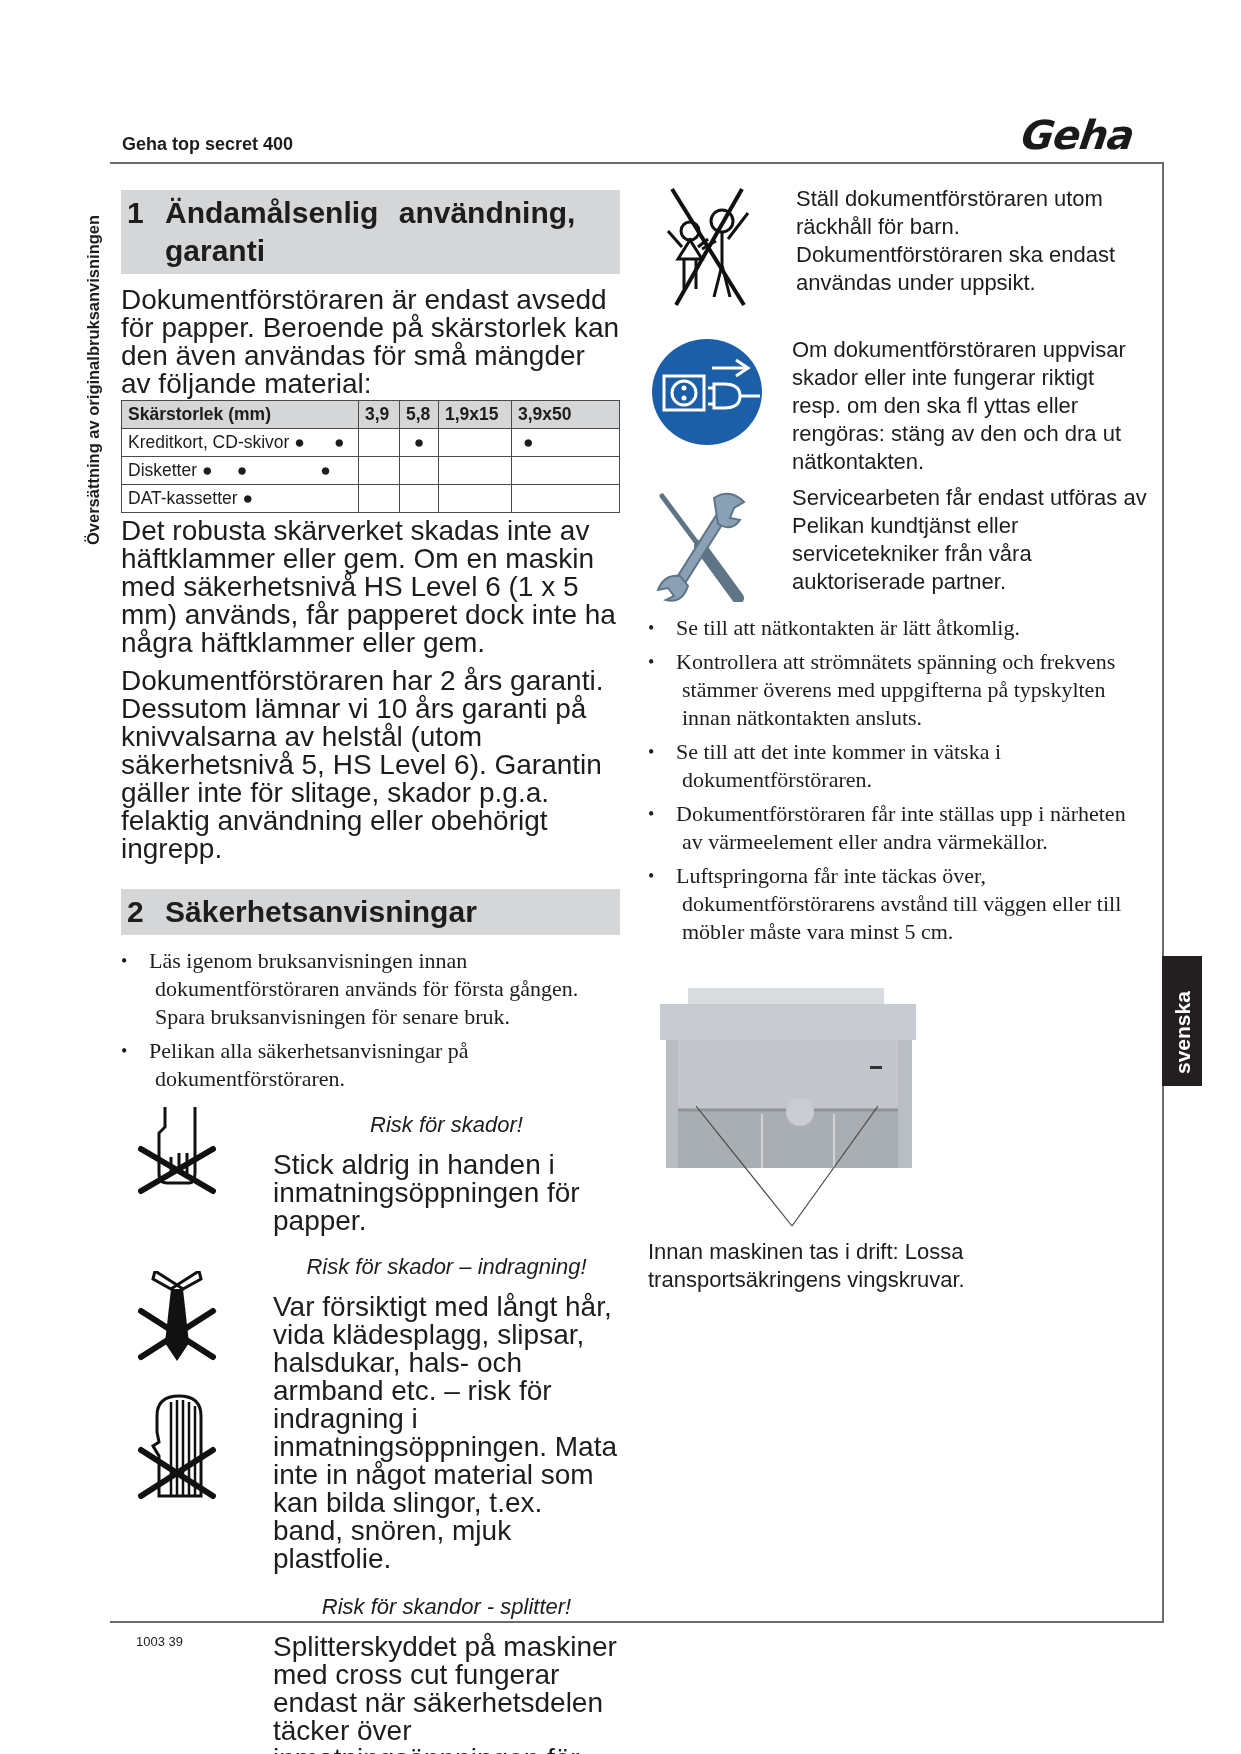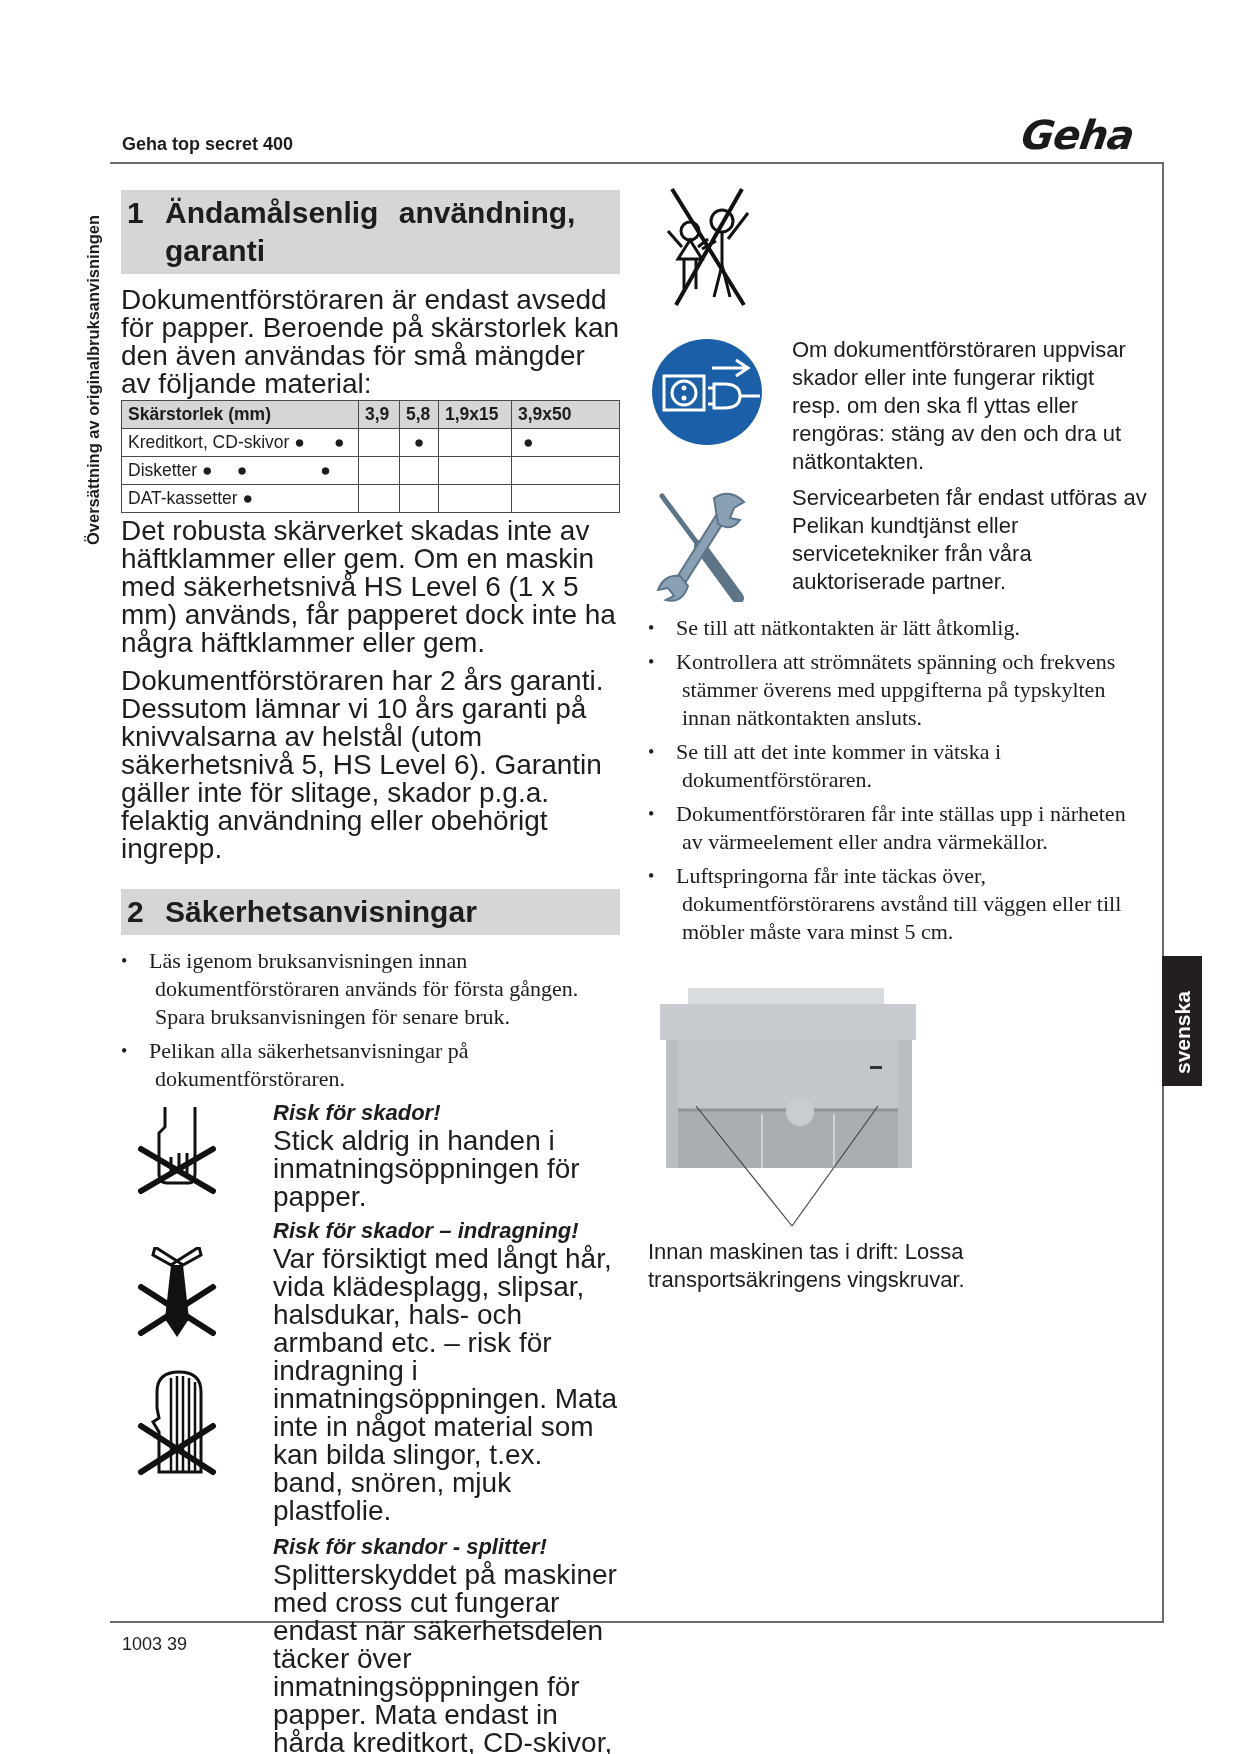--- a/index.html
+++ b/index.html
@@ -5,21 +5,21 @@
     html, body { margin:0; padding:0; background:#ffffff; }
     body { width:1241px; height:1754px; position:relative; overflow:hidden;
       font-family:"Liberation Sans", sans-serif; color:#1d1d1d; }
     .abs { position:absolute; }
     .hdr-title { left:122px; top:134px; font-size:18px; font-weight:bold; }
     .logo { left:1022px; top:112px; font-size:40px; font-weight:bold; font-style:italic;
       letter-spacing:-1px; font-family:"DejaVu Sans", sans-serif; transform:skewX(-8deg); color:#1a1a1a; }
     .hline-top { left:110px; top:162px; width:1054px; height:2px; background:#6b6b6b; }
     .vline-right { left:1162px; top:162px; width:2px; height:1460px; background:#6b6b6b; }
     .hline-bot { left:110px; top:1621px; width:1054px; height:2px; background:#6b6b6b; }
-    .footer { left:122px; top:1634px; font-size:18px; }
+    .footer { left:136px; top:1634px; font-size:13px; }
     .side-text { left:84px; top:545px; transform-origin:left top; transform:rotate(-90deg);
       font-size:16.5px; font-weight:bold; white-space:nowrap; width:370px; }
     .lang-tab { left:1162px; top:956px; width:40px; height:130px; background:#231f20; }
     .lang-tab span { position:absolute; left:9px; top:118px; transform-origin:left top; transform:rotate(-90deg);
       color:#fff; font-weight:bold; font-size:21px; white-space:nowrap; }
 
     .col-left { left:121px; top:190px; width:499px; }
     .col-right { left:648px; top:185px; width:500px; }
 
     .sec-head { background:#d5d6d7; padding:4px 8px 4px 6px; font-weight:bold; font-size:30px; line-height:38px;
@@ -34,21 +34,21 @@
     table.cuts tr.head td { background:#d5d6d7;font-weight:bold; }
 
     ul.bullets { list-style:none; margin:0; padding:0; }
     ul.bullets li { position:relative; padding-left:28px; font-size:22px; line-height:28px; margin-bottom:6px;font-family:Liberation Serif, serif; }
     ul.bullets li::before { content:"•"; position:absolute; left:0; top:0; font-size:18px; }
     ul.bullets li .txt { display:block; text-indent:-6px; padding-left:6px; }
 
     .warn { display:flex; align-items:flex-start; }
     .warn .ico { width:136px; flex:0 0 136px; }
     .warn .wtxt { flex:1; }
-    .warn h4 { margin:0; font-size:22px; line-height:28px; font-weight:bold; font-style:italic; }
+    .warn h4 { margin:12px; font-size:22px; line-height:28px; font-weight:normal; font-style:italic;text-align:center; }
 
     .rblock { display:flex; align-items:flex-start; }
     .rblock .ico { width:140px; flex:0 0 140px; }
     .rblock p { margin:0; font-size:22px; line-height:28px; }
 
     .photo { position:relative; width:280px; height:250px; margin-top:40px; margin-left:4px; }
     .caption { margin-top:6px; font-size:22px; line-height:28px; }
   </style>
 </head>
 <body>
@@ -190,20 +190,21 @@
           <path d="M34 55 L22 74 L46 74 Z M28 74 V104 M40 74 V104 M26 62 L12 46 M42 62 L52 54"></path>
           <circle cx="66" cy="36" r="11"></circle>
           <path d="M66 47 V80 L58 112 M66 80 L74 112 M60 56 L46 64 M72 54 L92 28"></path>
         </g>
         <g stroke="#111" stroke-width="4">
           <line x1="16" y1="4" x2="88" y2="120"></line>
             <line x1="86" y1="4" x2="20" y2="120"></line>
         </g>
       </svg>
     </div>
+    <p>Ställ dokumentförstöraren utom räckhåll för barn. Dokumentförstöraren ska endast användas under uppsikt.</p>
   </div>
   <div style="height:22px"></div>
   <div class="rblock">
     <div class="ico" style="padding-left:4px;padding-top:2px">
       <svg width="112" height="108" viewBox="0 0 112 108">
         <ellipse cx="55" cy="54" rx="55" ry="53" fill="#1b5fa8"></ellipse>
         <g fill="none" stroke="#fff" stroke-width="3">
           <rect x="12" y="38" width="40" height="34"></rect>
           <circle cx="32" cy="55" r="12"></circle>
           <path d="M62 46 H72 Q88 46 88 58 Q88 70 72 70 H62 Z M88 58 H108 M56 50 H62 M56 66 H62"></path>

